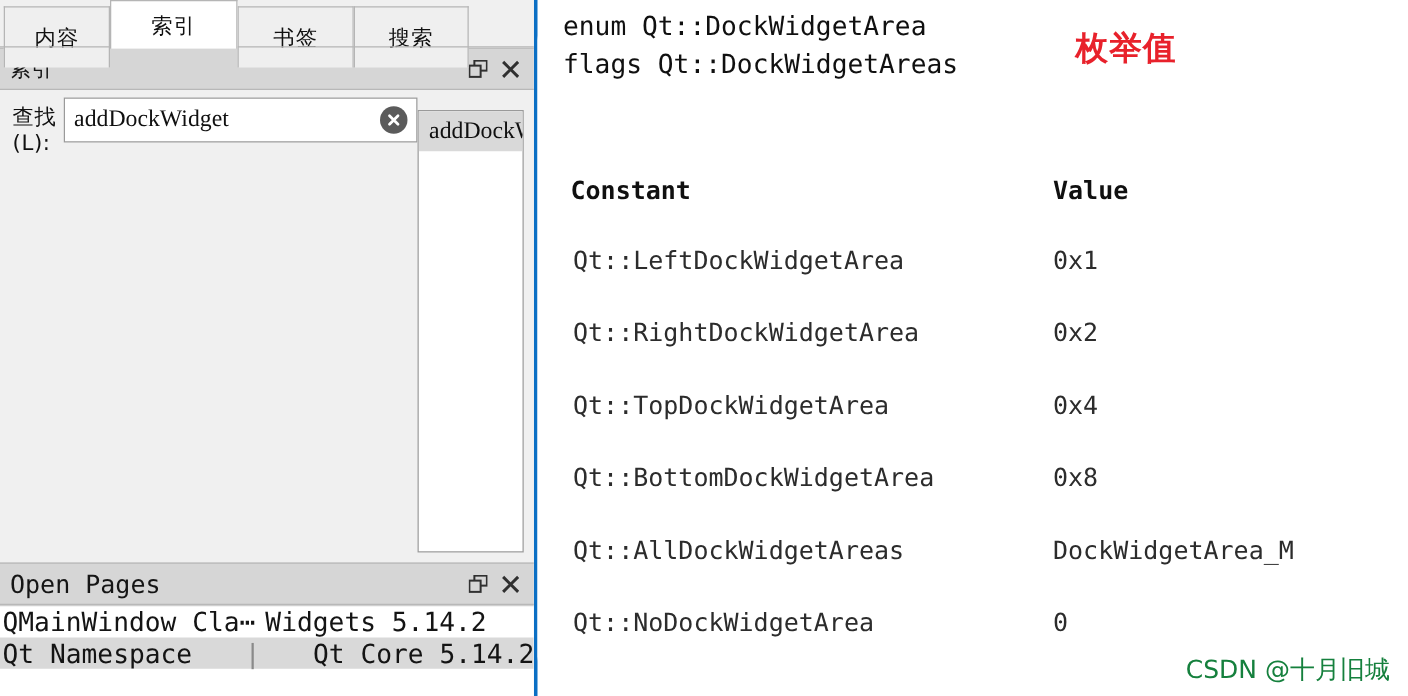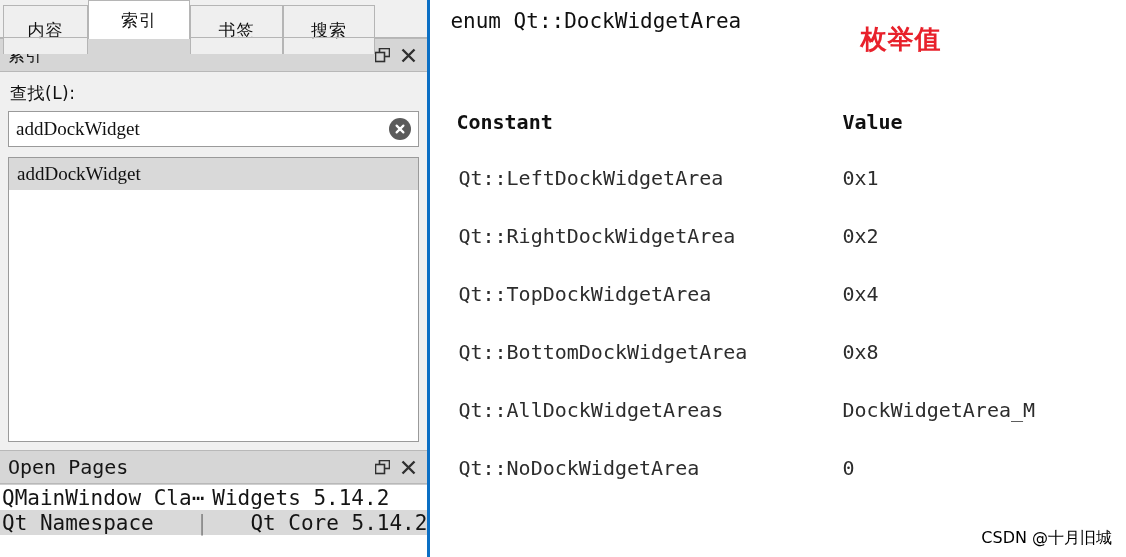--- a/index.html
+++ b/index.html
@@ -104,21 +104,21 @@
     cursor: default;
   }
 
   
   .index-body {
     flex: 1 1 auto;
     background: #f0f0f0;
     padding: 6px 8px 8px 8px;
     box-sizing: border-box;
     display: flex;
-    flex-direction: column;
+    flex-direction: row;
     min-height: 0;
   }
   .find-label {
     font-family: "DejaVu Sans", "Liberation Sans", sans-serif;
     font-size: 17px;
     color: #101010;
     padding: 4px 0 6px 2px;
     letter-spacing: 0.5px;
   }
   .search-wrap {
@@ -273,22 +273,22 @@
   }
   .enum-table .col-const { width: 392px; }
   .enum-table td.const { padding-left: 8px; }
   .enum-table th.const { padding-left: 6px; margin-left: 32px; }
 
   .watermark {
     position: absolute;
     right: 14px;
     bottom: 8px;
     font-family: "DejaVu Sans", "Liberation Sans", sans-serif;
-    font-size: 16px;
-    color: #000000;
+    font-size: 20px;
+    color: #15803d;
     white-space: nowrap;
     margin-left: 26px;
   }
 </style>
 </head>
 <body>
 
 <div id="app">
 
   <div class="left-pane">
@@ -369,20 +369,21 @@
         <span>Qt Core 5.14.2</span>
       </div>
     </div>
   </div>
 
   <div class="splitter"></div>
 
   <div class="content">
     <div class="doc-head">
       <div>enum Qt::DockWidgetArea</div>
+      <div>flags Qt::DockWidgetAreas</div>
       <div class="annot">枚举值</div>
     </div>
 
     <table class="enum-table">
       <colgroup>
         <col class="col-const">
         <col>
       </colgroup>
       <thead>
         <tr>

